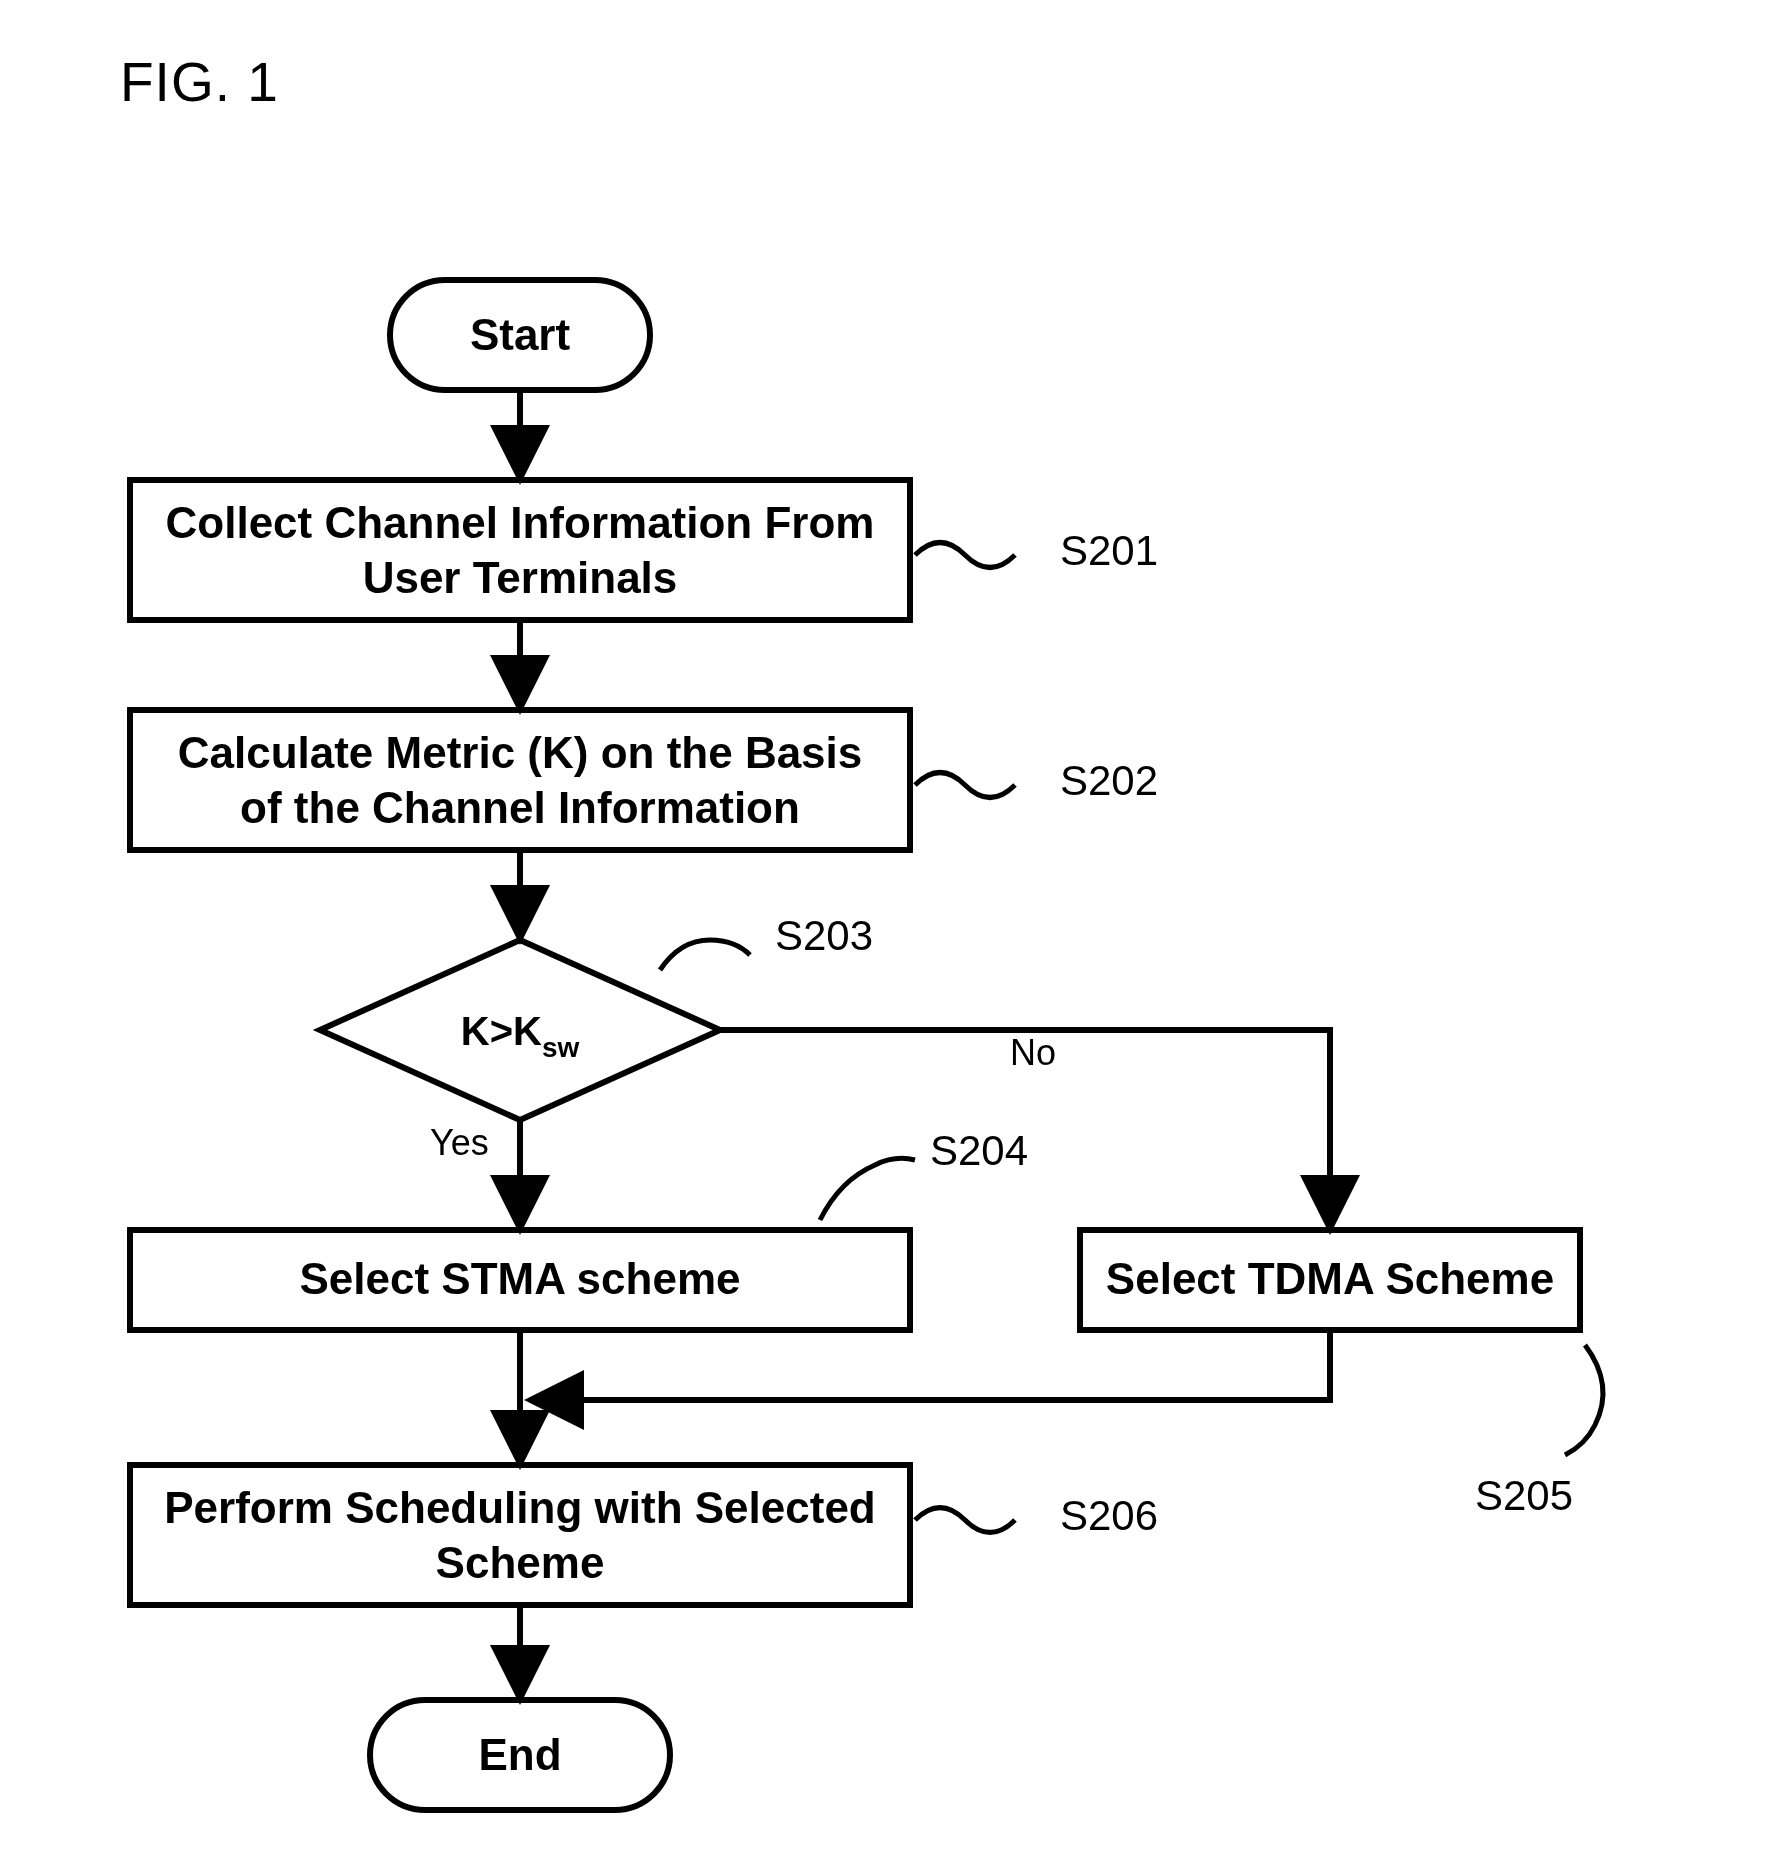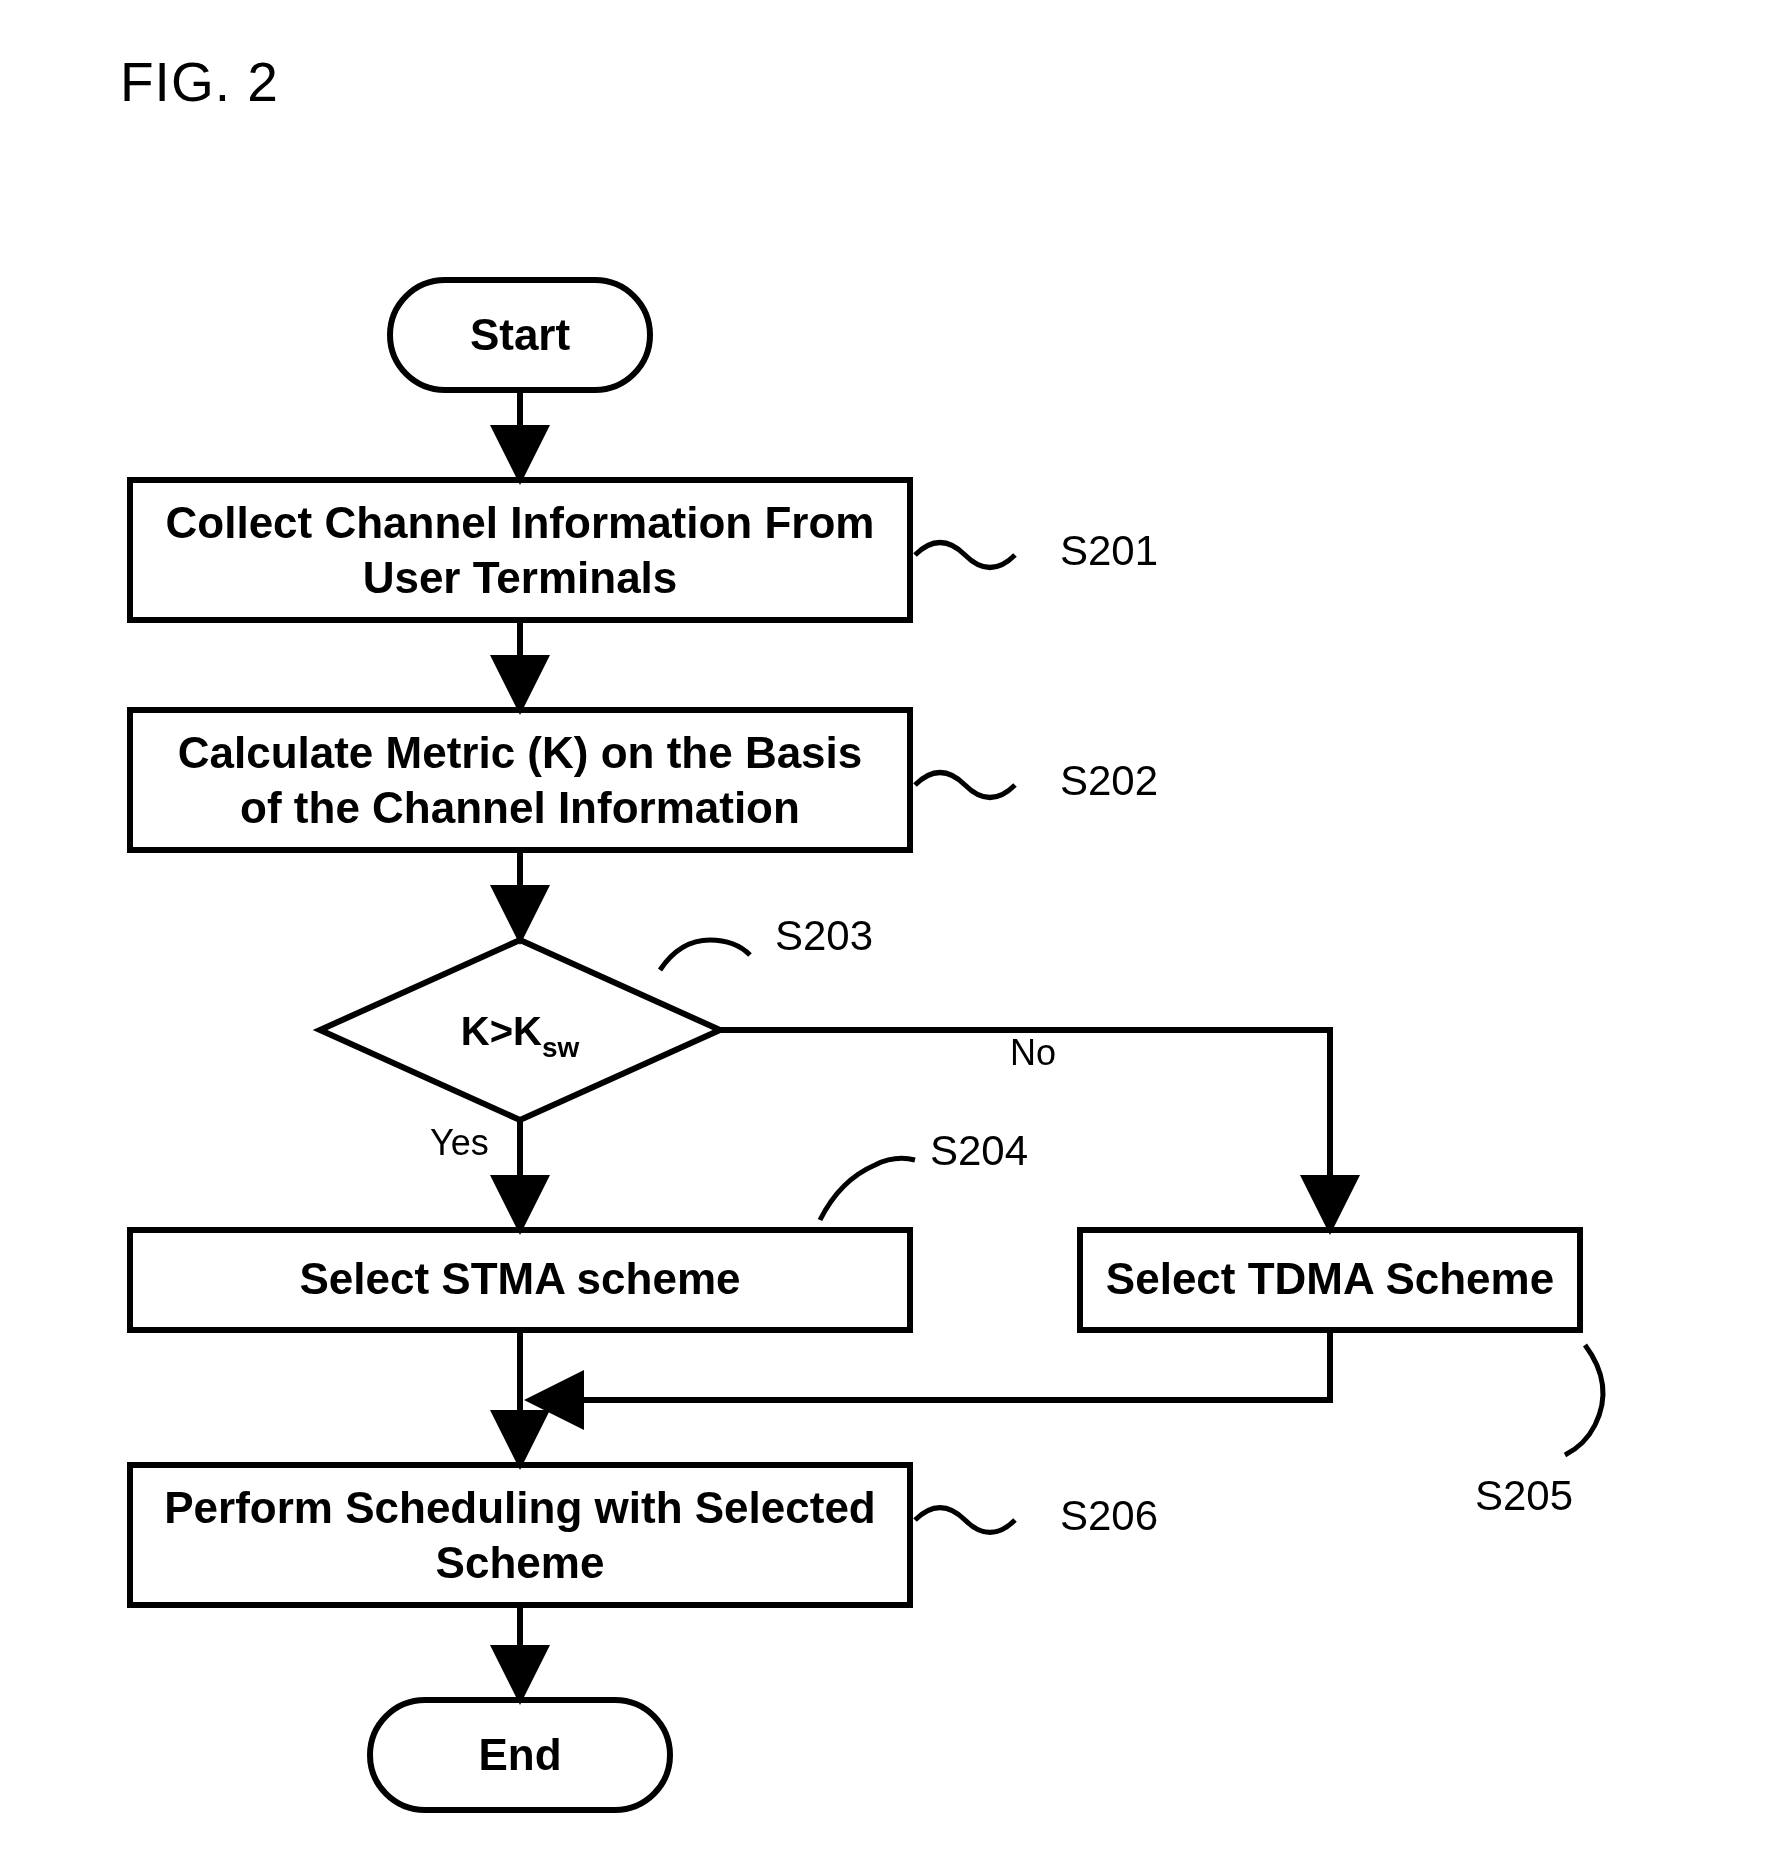--- a/index.html
+++ b/index.html
@@ -52,21 +52,21 @@
     font-weight: 400;
   }
   .sub {
     font-size: 28px;
   }
 </style>
 </head>
 <body>
 
 <div class="page">
-  <div class="fig-label">FIG. 2</div>
+  <div class="fig-label">FIG. 1</div>
 
   <svg width="1773" height="1873" viewBox="0 0 1773 1873">
     <defs>
       <marker id="arrow" viewBox="0 0 12 12" refX="10" refY="6" markerWidth="10" markerHeight="10" orient="auto-start-reverse">
         <path d="M0,0 L12,6 L0,12 Z" fill="#000"></path>
       </marker>
     </defs>
 
     <g>
       <rect x="390" y="280" rx="55" ry="55" width="260" height="110" fill="none" stroke="#000" stroke-width="6"></rect>

